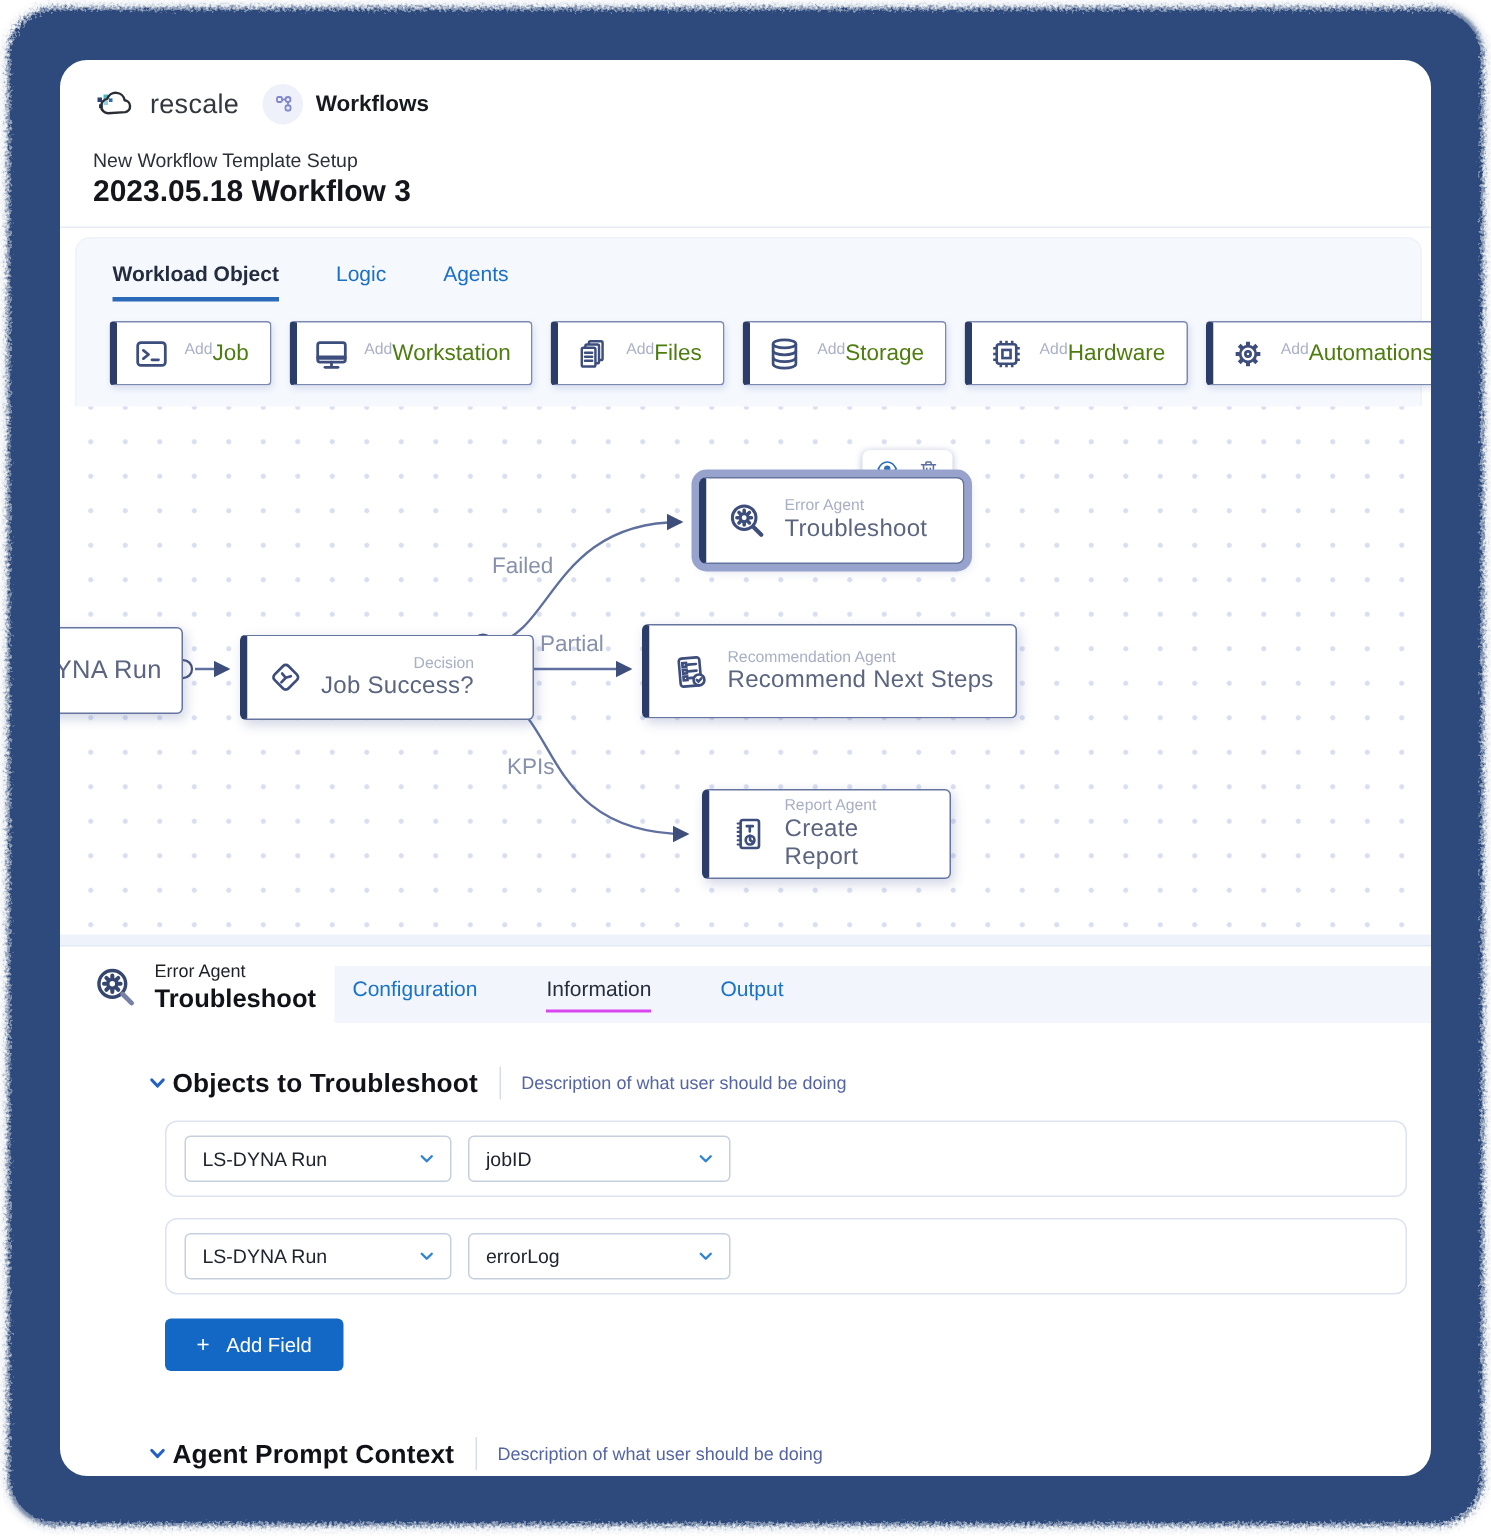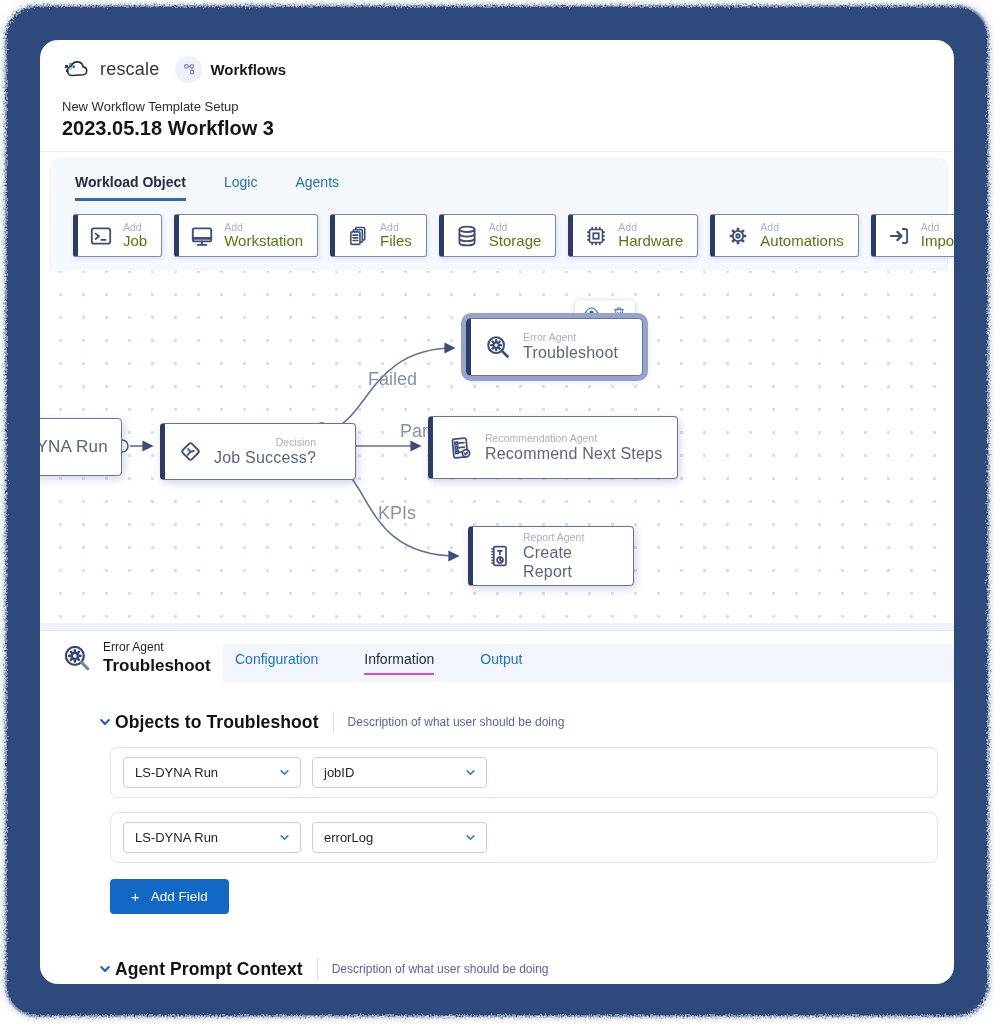--- a/index.html
+++ b/index.html
@@ -43,21 +43,21 @@
   .tab { font-size:14px; color:#1b6fc6; padding-bottom:8px; cursor:pointer; }
   .tab.active { color:#242c3f; font-weight:700; border-bottom:3px solid #2a6ab8; }
   .toolbar { display:flex; justify-content:space-between; gap:12px; padding:13px 24px 14px 22px; }
   .tbtn {
     display:flex; align-items:center; gap:9px; background:#fff;
     border:1px solid #7b88b0; border-left:5px solid #2c3c68; border-radius:3px;
     height:43px; padding:0 14px 0 10px; box-shadow:1px 2px 4px rgba(90,110,170,.18);
     cursor:pointer; flex:0 0 auto;
   }
   .tbtn .ticon { color:#3d4e7d; }
-  .tbtn .tlabels { display:flex; flex-direction:column; line-height:1.05; }
+  .tbtn .tlabels { display:flex; line-height:1.05;text-align:center; }
   .tbtn .tadd { font-size:10.5px; color:#a9b1c6; }
   .tbtn .tname { font-size:15px; color:#4d7c0f; }
 
   
   .canvas {
     position:relative; height:360px; overflow:hidden; background:#fff;
     background-image: radial-gradient(circle, #d9dff1 1.5px, rgba(0,0,0,0) 1.6px);
     background-size:23px 23px; background-position:9px 12px;
     border-bottom:1px solid #e3e9f3;
   }
@@ -77,21 +77,21 @@
   #node-troubleshoot { left:426px; top:47px; width:177px; height:58px;
     border-radius:5px;
     box-shadow:0 0 0 5px #97a3cd, 2px 3px 8px rgba(70,90,150,.3); }
   #node-recommend { left:388px; top:145px; width:250px; height:63px; }
   #node-report { left:428px; top:255px; width:166px; height:60px; }
   .node-actions {
     position:absolute; left:535px; top:29px; width:60px; height:25px;
     background:#fff; border-radius:5px; box-shadow:0 1px 5px rgba(80,100,160,.4);
     display:flex; align-items:center; justify-content:center; gap:13px;
   }
-  .elabel { position:absolute; font-size:18px; color:#8791ab;margin-left:40px; }
+  .elabel { position:absolute; font-size:15px; color:#8791ab; }
   #lbl-failed { left:288px; top:98px; }
   #lbl-partial { left:320px; top:150px; }
   #lbl-kpis { left:298px; top:232px; }
 
   
   .panel-head { position:relative; height:52px; margin-top:4px; }
   .agent-id { position:absolute; left:20px; top:5px; display:flex; align-items:center; gap:9px; }
   .agent-id .asub { font-size:12px; color:#1d2027; line-height:1.3; }
   .agent-id .atitle { font-size:17px; font-weight:700; color:#111319; line-height:1.2; }
   .panel-tabs {

